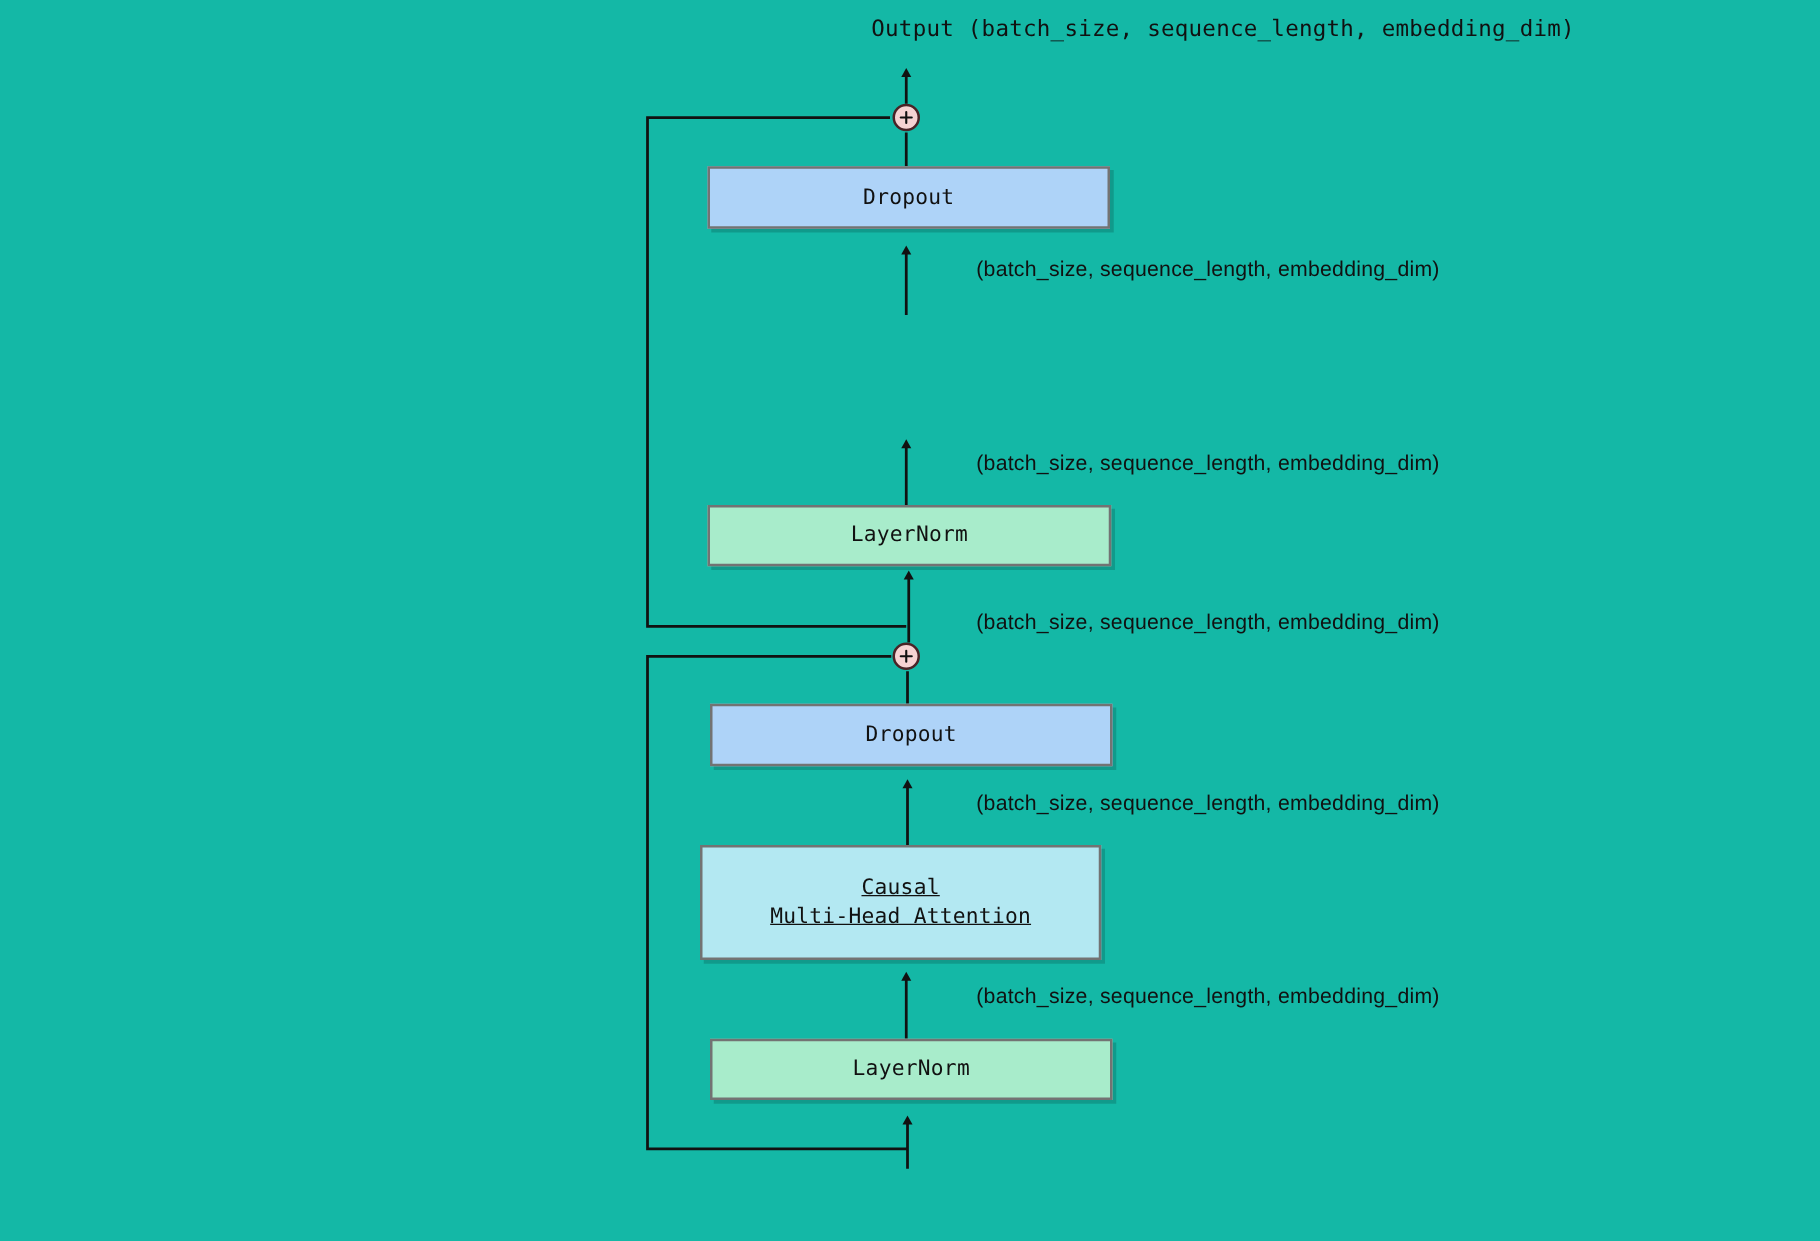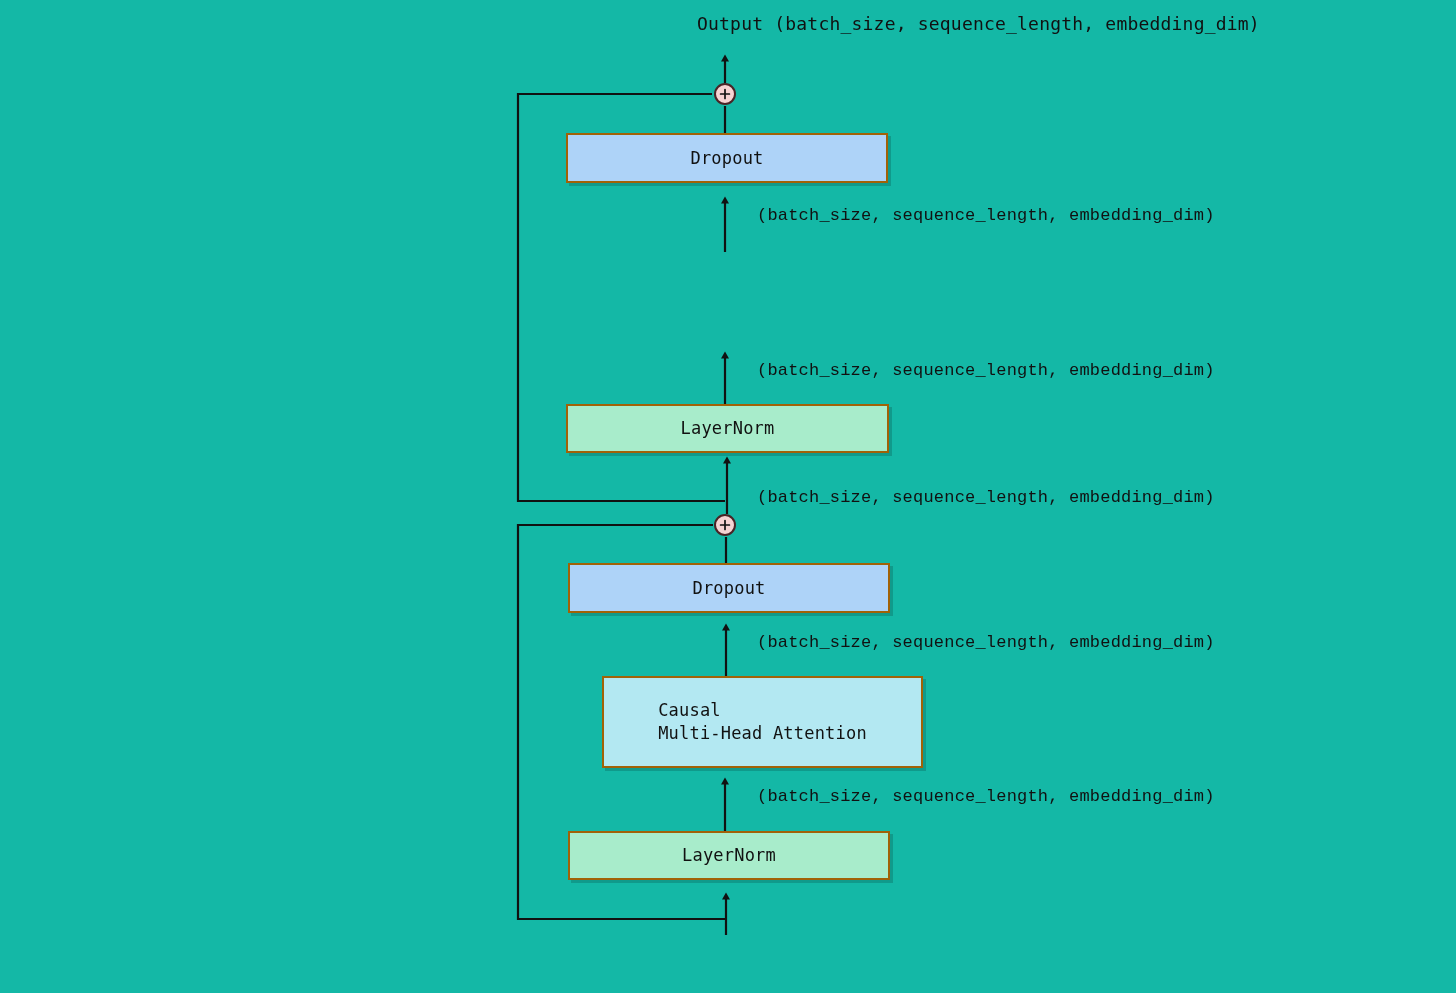--- a/index.html
+++ b/index.html
@@ -22,26 +22,26 @@
     position: absolute;
     left: 0;
     top: 0;
     width: 1456px;
     height: 993px;
     pointer-events: none;
   }
   .node-box {
     position: absolute;
     box-sizing: border-box;
-    border: 2px solid #a16207;
+    border: 2px solid #737373;
     box-shadow: 3px 3px 0 rgba(0,0,0,0.16);
     display: flex;
     align-items: center;
     justify-content: center;
-    text-align: left;
+    text-align: center;
     color: #111111;
     font-size: 17px;
     line-height: 1.35;
     letter-spacing: 0.2px;
     white-space: pre-line;
     font-family: "DejaVu Sans Mono", "Liberation Mono", monospace;
   }
   .io-text {
     position: absolute;
     color: #111111;
@@ -49,21 +49,22 @@
     letter-spacing: 0.2px;
     white-space: nowrap;
     font-family: "DejaVu Sans Mono", "Liberation Mono", monospace;
   }
   .edge-text {
     position: absolute;
     color: #111111;
     font-size: 17px;
     letter-spacing: 0.2px;
     white-space: nowrap;
-    font-family: Liberation Mono, monospace;
+    font-family: Liberation Sans, sans-serif;
+    margin-left: 24px;
   }
   .junction {
     position: absolute;
     width: 22px;
     height: 22px;
     box-sizing: border-box;
     border-radius: 50%;
     border: 2px solid #4a2326;
     background: #f6d3d3;
     display: flex;
@@ -112,21 +113,21 @@
 
   <div class="io-text" style="left:697px; top:13px;">Output (batch_size, sequence_length, embedding_dim)</div>
 
   <div class="node-box" style="left:566px; top:133px; width:322px; height:50px; background:#aed3f8;">Dropout</div>
 
 
   <div class="node-box" style="left:566px; top:404px; width:323px; height:49px; background:#a8eccb;">LayerNorm</div>
 
   <div class="node-box" style="left:568px; top:563px; width:322px; height:50px; background:#aed3f8;">Dropout</div>
 
-  <div class="node-box" style="left:602px; top:676px; width:321px; height:92px; background:#b3e8f2;">Causal
+  <div class="node-box" style="left:560px; top:676px; width:321px; height:92px; background:#b3e8f2;text-decoration:underline;">Causal
 Multi-Head Attention</div>
 
   <div class="node-box" style="left:568px; top:831px; width:322px; height:49px; background:#a8eccb;">LayerNorm</div>
 
   <div class="junction" style="left:714px; top:83px;">
     <svg width="12" height="12" viewBox="0 0 12 12" aria-hidden="true">
       <path d="M6 1.6 V10.4 M1.6 6 H10.4" stroke="#111111" stroke-width="1.7" stroke-linecap="round"></path>
     </svg>
   </div>
 

